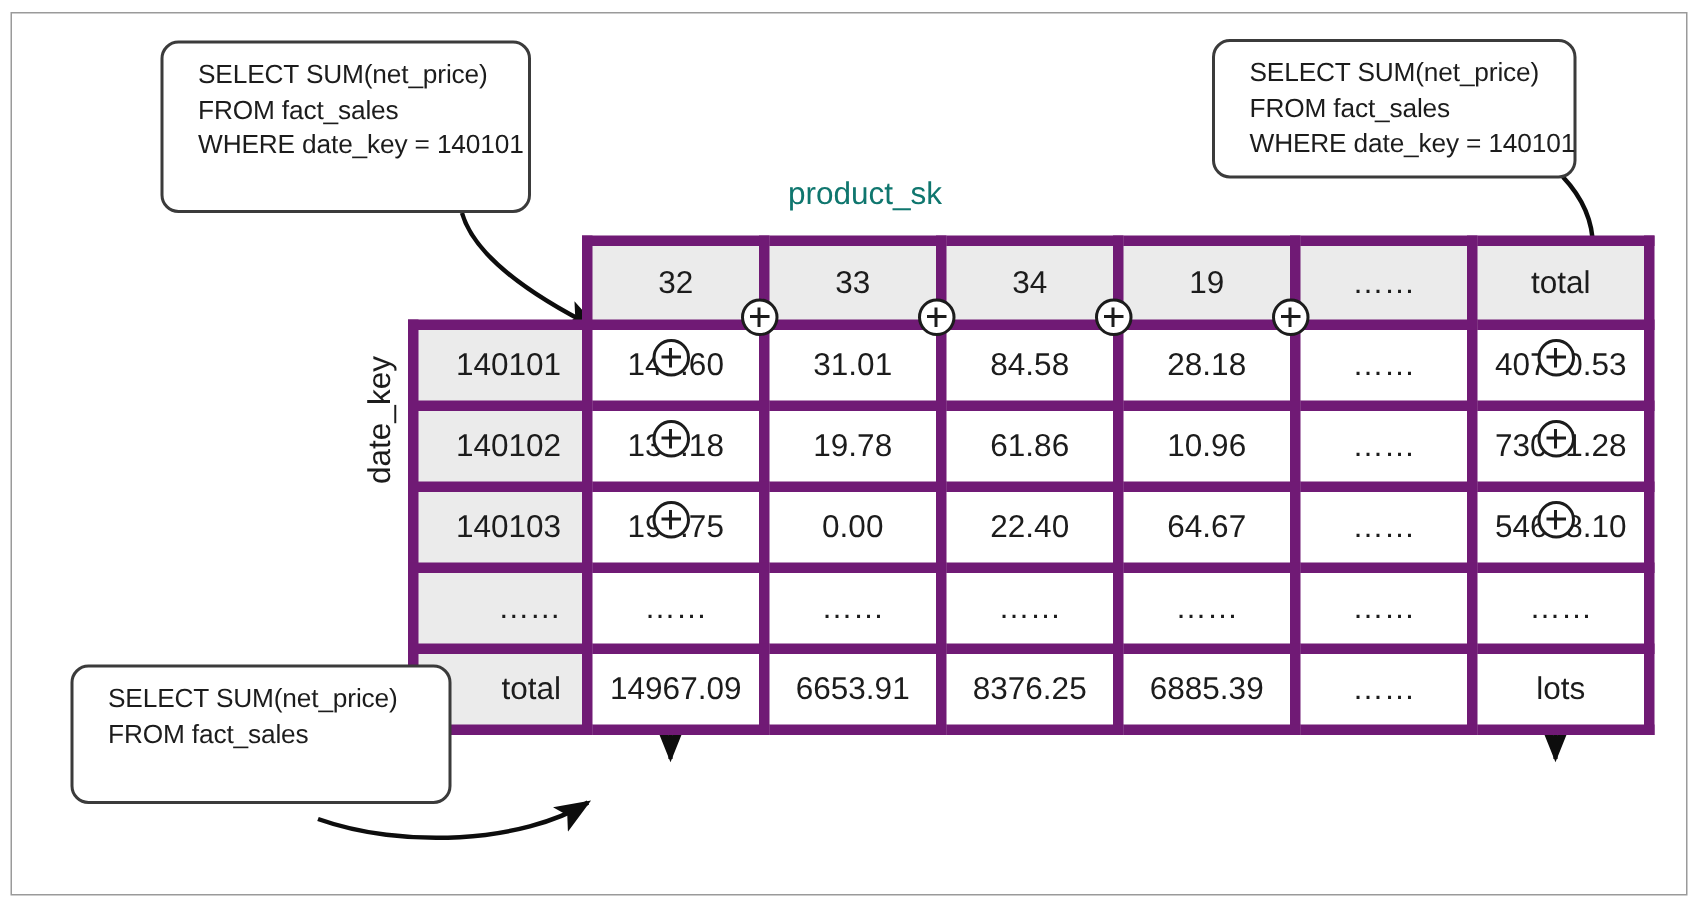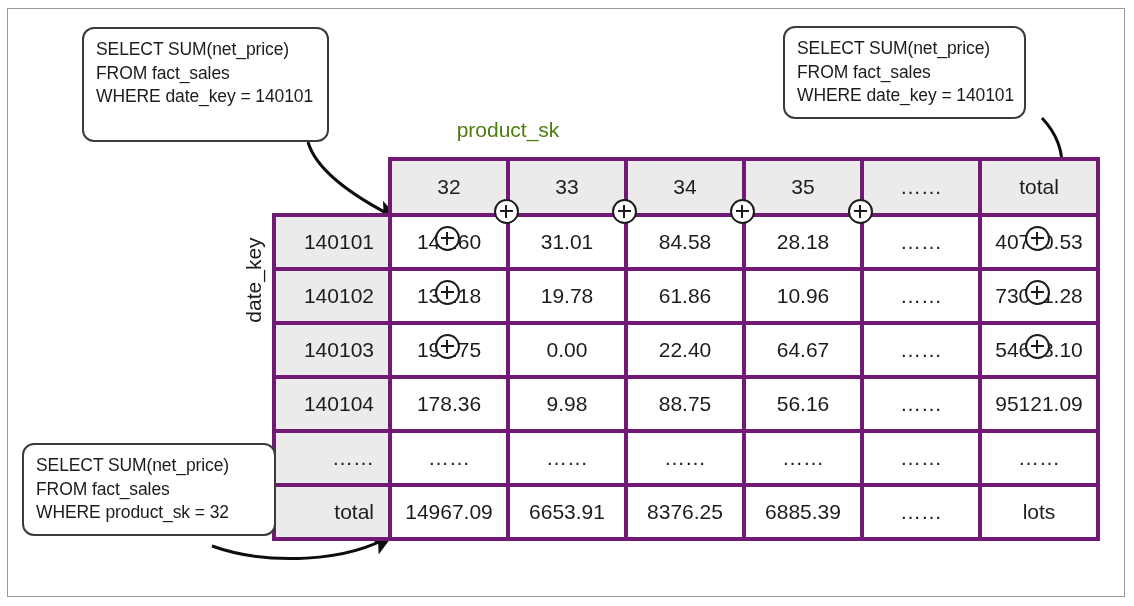--- a/index.html
+++ b/index.html
@@ -35,22 +35,23 @@
     pointer-events: none;
   }
 
   
   .callout {
     position: absolute;
     background: #ffffff;
     border: 2px solid #3b3b3b;
     border-radius: 12px;
     box-sizing: border-box;
-    padding: 9px 13px 10px 12px;
+    padding: 9px 13px 10px 23px;
     z-index: 5;
+    margin-left: 25px;
   }
   .callout .line {
     font-size: 17.5px;
     line-height: 23.5px;
     color: #1c1c1c;
     white-space: nowrap;
     letter-spacing: -0.1px;
   }
 
   #callout-cell {
@@ -71,23 +72,23 @@
     width: 254px;
     height: 93px;
   }
 
   
   #col-axis-title {
     position: absolute;
     left: 388px;
     top: 118px;
     width: 240px;
-    text-align: center;
+    text-align: right;
     font-size: 21px;
-    color: #4d7c0f;
+    color: #0f766e;
     z-index: 4;
   }
   #row-axis-title {
     position: absolute;
     left: 184px;
     top: 268px;
     width: 140px;
     text-align: center;
     font-size: 21px;
     color: #1c1c1c;
@@ -98,21 +99,21 @@
 
   
   #matrix {
     position: absolute;
     left: 272px;
     top: 157px;
     border-collapse: collapse;
     z-index: 3;
   }
   #matrix td {
-    border: 4px solid #701a75;
+    border: 7px solid #701a75;
     box-sizing: border-box;
     font-size: 21px;
     color: #1c1c1c;
     text-align: center;
     height: 54px;
     padding: 0;
     background: #ffffff;
   }
   #matrix td.corner {
     border: none;
@@ -179,34 +180,33 @@
 
   <div class="callout" id="callout-row">
     <div class="line">SELECT SUM(net_price)</div>
     <div class="line">FROM fact_sales</div>
     <div class="line">WHERE date_key = 140101</div>
   </div>
 
   <div class="callout" id="callout-col">
     <div class="line">SELECT SUM(net_price)</div>
     <div class="line">FROM fact_sales</div>
-    <div class="line">WHERE product_sk = 32</div>
   </div>
 
   <div id="col-axis-title">product_sk</div>
   <div id="row-axis-title">date_key</div>
 
   <table id="matrix">
     <tbody>
       <tr class="header-row">
         <td class="rowhdr corner"></td>
         <td class="colhdr">32</td>
         <td class="colhdr">33</td>
         <td class="colhdr">34</td>
-        <td class="colhdr">35</td>
+        <td class="colhdr">19</td>
         <td class="colhdr">……</td>
         <td class="colhdr">total</td>
       </tr>
 
       <tr>
         <td class="rowhdr">140101</td>
         <td class="cell">149.60</td>
         <td class="cell">31.01</td>
         <td class="cell">84.58</td>
         <td class="cell">28.18</td>
@@ -227,29 +227,20 @@
       <tr>
         <td class="rowhdr">140103</td>
         <td class="cell">196.75</td>
         <td class="cell">0.00</td>
         <td class="cell">22.40</td>
         <td class="cell">64.67</td>
         <td class="cell">……</td>
         <td class="cell">54688.10</td>
       </tr>
 
-      <tr>
-        <td class="rowhdr">140104</td>
-        <td class="cell">178.36</td>
-        <td class="cell">9.98</td>
-        <td class="cell">88.75</td>
-        <td class="cell">56.16</td>
-        <td class="cell">……</td>
-        <td class="cell">95121.09</td>
-      </tr>
 
       <tr>
         <td class="rowhdr">……</td>
         <td class="cell">……</td>
         <td class="cell">……</td>
         <td class="cell">……</td>
         <td class="cell">……</td>
         <td class="cell">……</td>
         <td class="cell">……</td>
       </tr>

